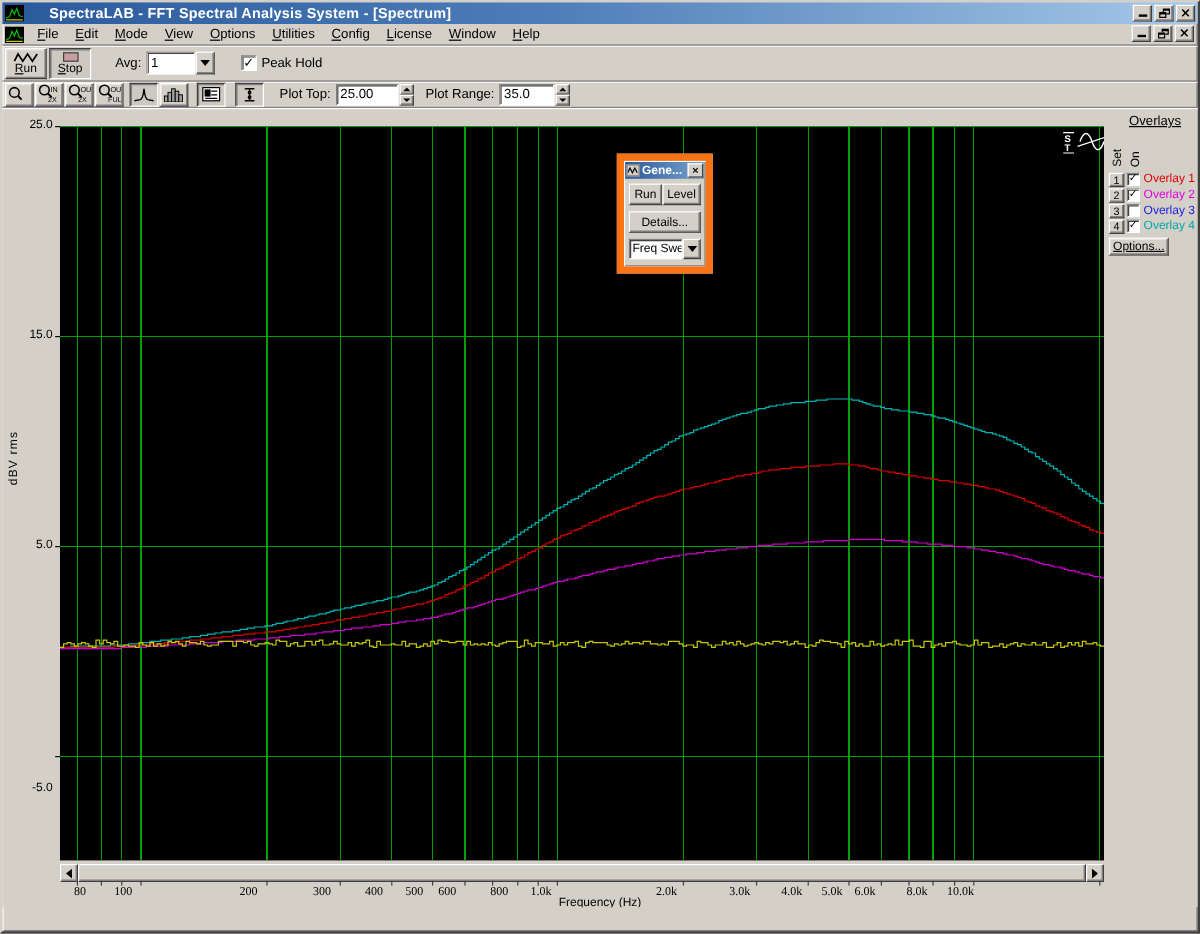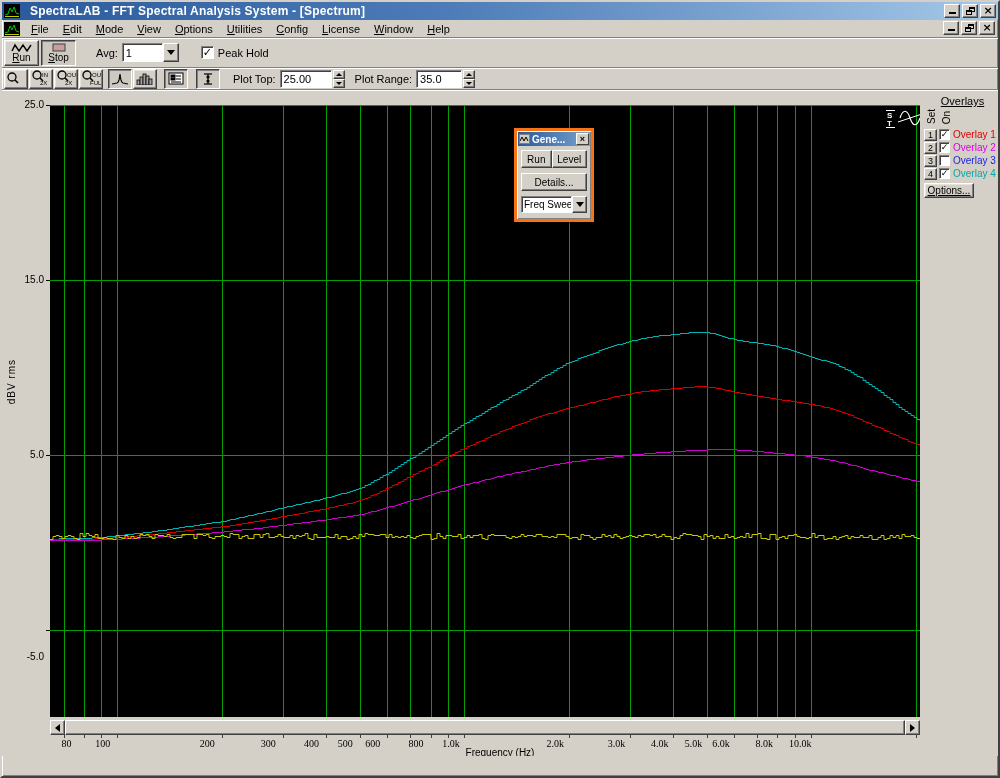--- a/index.html
+++ b/index.html
@@ -1,21 +1,21 @@
 <!DOCTYPE html>
 <html><head>
 <meta charset="utf-8">
 <style>
   * { margin:0; padding:0; box-sizing:border-box; }
   html,body { width:1000px; height:778px; background:#d4d0c8; font-family:"Liberation Sans",sans-serif; overflow:hidden; }
   .window { width:1000px; height:778px; background:#d4d0c8; border:2px solid; border-color:#d4d0c8 #404040 #404040 #d4d0c8; box-shadow: inset 1px 1px 0 #fff, inset -1px -1px 0 #808080; display:flex; flex-direction:column; }
 
   
   .titlebar { height:18px; background:linear-gradient(90deg,#2a5a9c 0%,#4d7cb8 45%,#a6c8e8 100%); display:flex; align-items:center; padding:0 2px; flex:0 0 auto; }
-  .titlebar .title { color:#fff; font-weight:bold; font-size:12px; margin-left:10px; white-space:nowrap; letter-spacing:0.2px; flex:1; }
+  .titlebar .title { color:#fff; font-weight:bold; font-size:12px; margin-left:21px; white-space:nowrap; letter-spacing:0.2px; flex:1; }
   .winbtns { display:flex; gap:2px; }
   .winbtn { width:16px; height:14px; background:#d4d0c8; border:1px solid; border-color:#fff #404040 #404040 #fff; box-shadow: inset -1px -1px 0 #808080; display:flex; align-items:center; justify-content:center; font-size:9px; color:#000; }
   .glyph-min { width:7px; height:7px; border-bottom:2px solid #000; margin-top:-2px; }
   .glyph-rest { position:relative; width:9px; height:8px; }
   .glyph-rest .r1 { position:absolute; right:0; top:0; width:6px; height:5px; border:1px solid #000; border-top-width:2px; }
   .glyph-rest .r2 { position:absolute; left:0; bottom:0; width:6px; height:5px; border:1px solid #000; border-top-width:2px; background:#d4d0c8; }
   .glyph-x { font-weight:bold; font-size:11px; line-height:10px; font-family:"DejaVu Sans",sans-serif; }
 
   
   .menubar { height:18px; display:flex; align-items:center; padding:0 2px; flex:0 0 auto; position:relative; border-bottom:1px solid #808080; box-shadow:0 1px 0 #fff; }
@@ -57,31 +57,31 @@
 
   
   .hscroll { position:absolute; left:48px; top:629px; width:870px; height:15px; background:#c8c4bc; display:flex; }
   .scrollbtn { width:15px; height:15px; background:#d4d0c8; border:1px solid; border-color:#fff #404040 #404040 #fff; box-shadow: inset -1px -1px 0 #808080; display:flex; align-items:center; justify-content:center; flex:0 0 auto; }
   .scroll-thumb { flex:1; background:#d4d0c8; border:1px solid; border-color:#fff #404040 #404040 #fff; box-shadow: inset -1px -1px 0 #808080; }
   .tri-left { width:0; height:0; border-top:4px solid transparent; border-bottom:4px solid transparent; border-right:5px solid #000; }
   .tri-right { width:0; height:0; border-top:4px solid transparent; border-bottom:4px solid transparent; border-left:5px solid #000; }
 
   
   .overlay-panel { position:absolute; left:922px; top:4px; width:77px; }
-  .overlay-title { font-size:11px; text-decoration:underline; text-align:center; margin-bottom:1px; color:#000; }
+  .overlay-title { font-size:11px; text-decoration:underline; text-align:center; margin-bottom:16px; color:#000; }
   .overlay-cols { height:20px; position:relative; }
   .vert-label { position:absolute; font-size:10px; color:#000; transform:rotate(180deg); writing-mode:vertical-rl; }
   .overlay-row { display:flex; align-items:center; height:13px; margin-bottom:0; }
   .num-btn { width:13px; height:12px; background:#d4d0c8; border:1px solid; border-color:#fff #404040 #404040 #fff; box-shadow: inset -1px -1px 0 #808080; font-size:9px; display:flex; align-items:center; justify-content:center; margin-right:2px; color:#000; }
   .overlay-row .checkbox { width:11px; height:11px; font-size:9px; line-height:9px; margin-right:3px; }
   .overlay-lbl { font-size:10px; white-space:nowrap; }
   .options-btn { margin-top:3px; width:50px; height:15px; font-size:10px; }
 
   
-  .gen-dialog { position:absolute; left:512px; top:37px; width:80px; background:#d4d0c8; border:3px solid #f97316; box-shadow: inset 1px 1px 0 #fff, inset -1px -1px 0 #808080, 1px 1px 2px rgba(0,0,0,0.5); padding:1px; }
+  .gen-dialog { position:absolute; left:512px; top:37px; width:80px; background:#d4d0c8; border:6px solid #f97316; box-shadow: inset 1px 1px 0 #fff, inset -1px -1px 0 #808080, 1px 1px 2px rgba(0,0,0,0.5); padding:1px; }
   .gen-title { height:14px; background:linear-gradient(90deg,#2a5a9c,#7aa2cc); display:flex; align-items:center; padding:0 1px; }
   .gen-title .gt-text { color:#fff; font-weight:bold; font-size:10px; flex:1; margin-left:2px; }
   .gen-close { width:13px; height:12px; background:#d4d0c8; border:1px solid; border-color:#fff #404040 #404040 #fff; display:flex; align-items:center; justify-content:center; font-size:9px; font-weight:bold; }
   .gen-body { padding:4px 3px 4px 3px; }
   .gen-row { display:flex; justify-content:space-between; margin-bottom:5px; }
   .gen-btn { height:18px; background:#d4d0c8; border:1px solid; border-color:#fff #404040 #404040 #fff; box-shadow: inset -1px -1px 0 #808080; font-size:10px; display:flex; align-items:center; justify-content:center; color:#000; }
   .gen-icon { width:11px; height:10px; background:#d4d0c8; border:1px solid #808080; display:flex; align-items:center; justify-content:center; }
 
   
   .statusbar { height:20px; flex:0 0 auto; border-top:1px solid #fff; display:flex; align-items:center; padding:2px 2px 2px 2px; gap:2px; }

